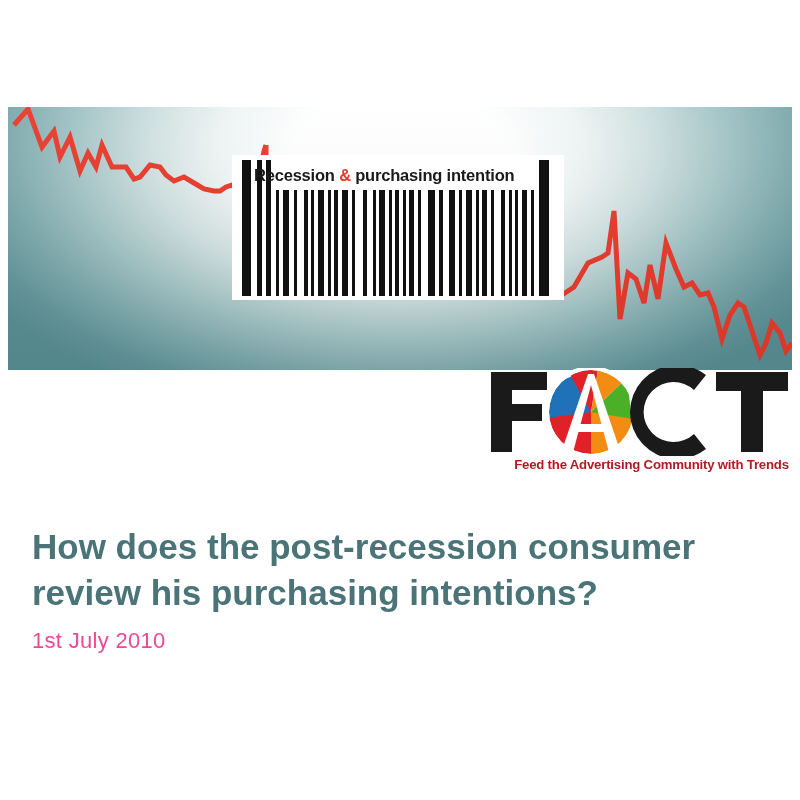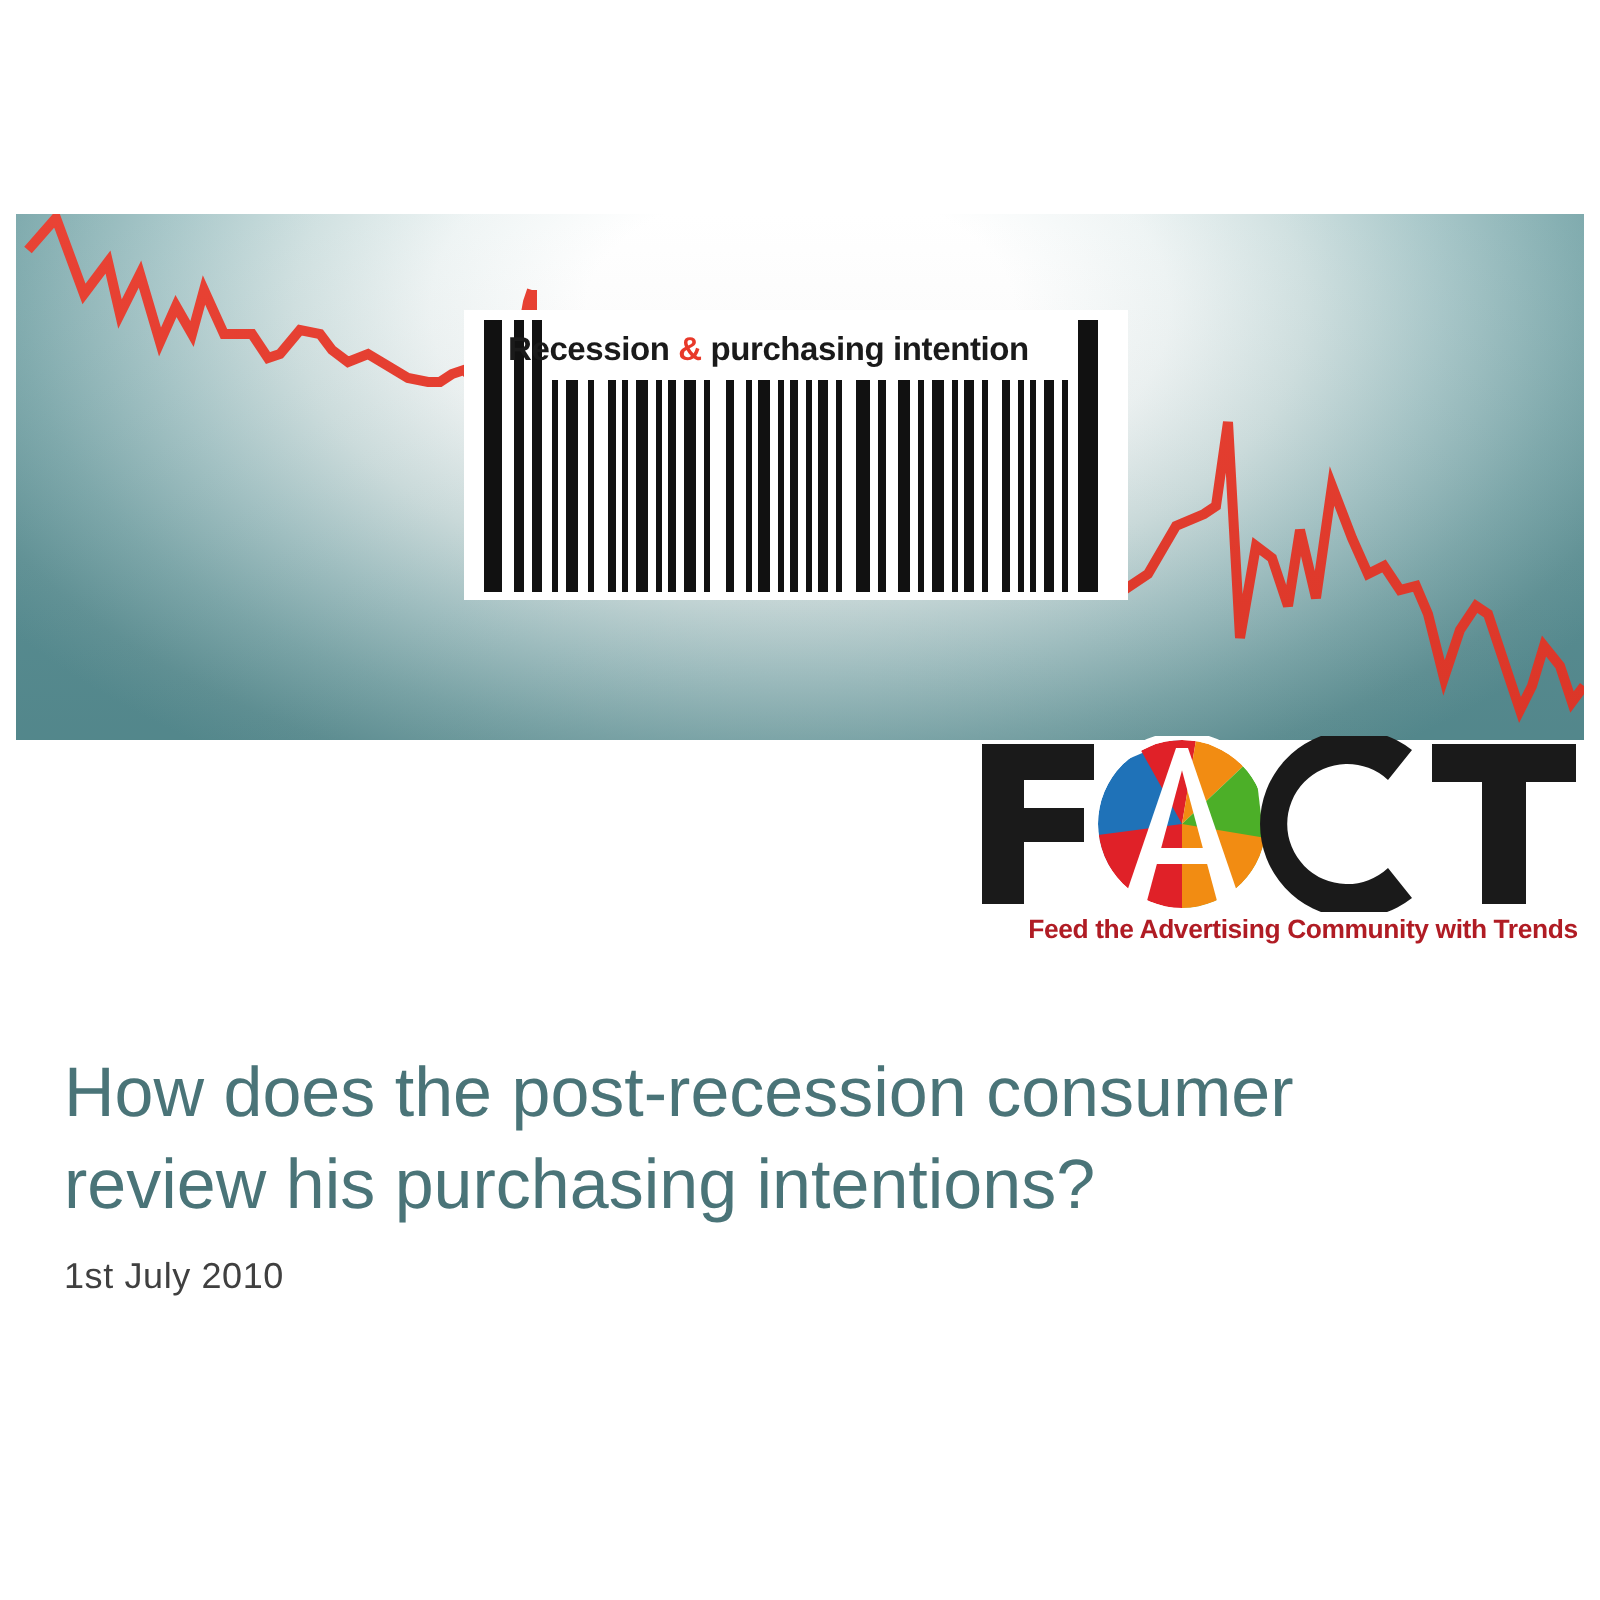--- a/index.html
+++ b/index.html
@@ -130,31 +130,31 @@
   
   #headline {
     position: absolute;
     left: 32px;
     top: 524px;
     width: 730px;
     font-family: "Liberation Sans", sans-serif;
     font-size: 35px;
     line-height: 46px;
     color: #4a7478;
-    font-weight: 400;
+    font-weight: 700;
   }
   #headline .line { display: block; }
 
   #subdate {
     position: absolute;
     left: 32px;
     top: 628px;
     font-family: "Liberation Sans", sans-serif;
-    font-size: 18px;
-    color: #404040;
+    font-size: 22px;
+    color: #ec4899;
     font-weight: 400;
     letter-spacing: 0.3px;
   }
 </style>
 </head>
 <body>
 
 <div id="banner">
 
   <svg id="banner-chart" viewBox="0 0 784 263" preserveAspectRatio="none">

